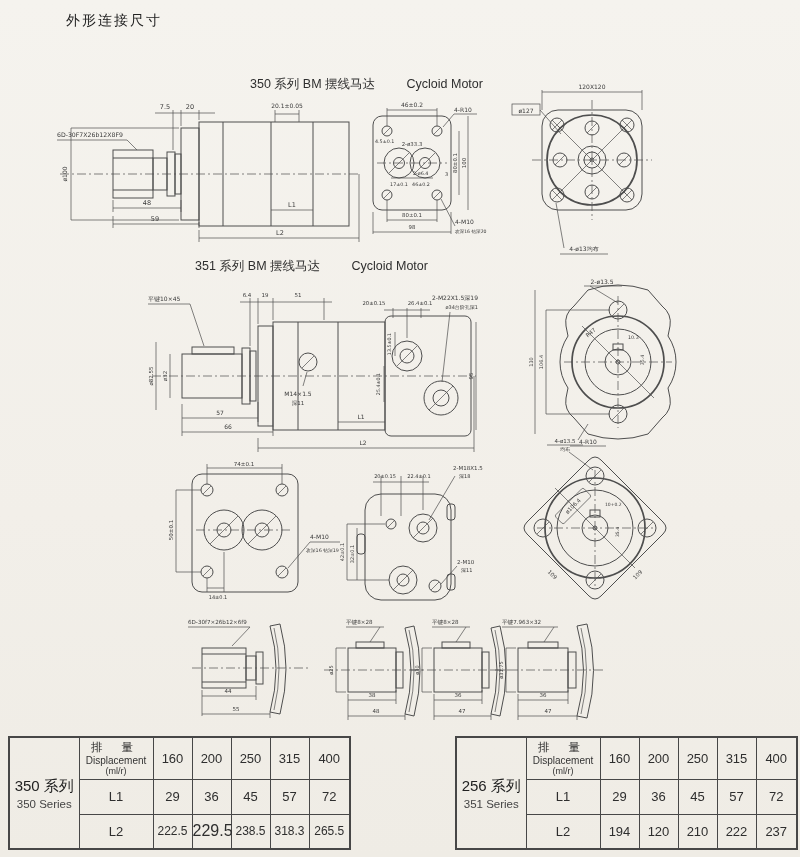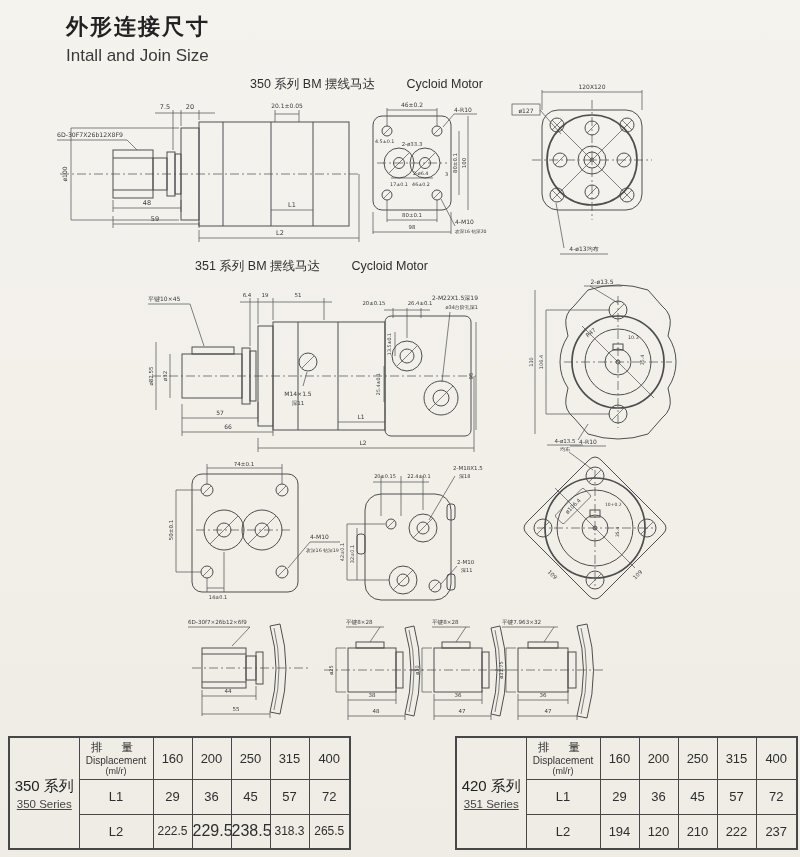--- a/index.html
+++ b/index.html
@@ -2,48 +2,47 @@
 <html><head>
 <meta charset="utf-8">
 <style>
   html,body{margin:0;padding:0;}
   body{
     width:800px;height:857px;position:relative;overflow:hidden;
     background:linear-gradient(180deg,#f5f3ee 0%,#f2efe9 60%,#efece5 100%);
     font-family:"Liberation Sans","DejaVu Sans",sans-serif;color:#333;
   }
   .abs{position:absolute;}
-  .title-zh{font-size:22px;font-weight:bold;color:#222;letter-spacing:2px;}
+  .title-zh{font-size:14px;font-weight:normal;color:#222;letter-spacing:2px;}
   .title-en{font-size:17px;color:#3a3a3a;margin-top:4px;}
   .sec-head{font-size:12.5px;color:#2e2e2e;}
   .sec-head .en{margin-left:28px;}
   svg{position:absolute;overflow:visible;}
   svg .ln line, svg .ln rect, svg .ln circle, svg .ln path, svg .ln ellipse{
     stroke:#4e4e4e;stroke-width:1;fill:none;
   }
   svg .thick{stroke-width:1.7 !important;}
   svg .thin{stroke-width:0.7 !important;}
   svg .cl{stroke-dasharray:9 3 2 3;stroke-width:0.7 !important;}
   svg text{fill:#3a3a3a;font-family:"DejaVu Sans",sans-serif;}
   .spec{position:absolute;border-collapse:collapse;table-layout:fixed;background:transparent;}
   .spec td{border:1.7px solid #474747;text-align:center;vertical-align:middle;color:#2e2e2e;padding:0;}
   .spec{border:2.2px solid #474747;}
   .spec .num{font-size:13px;margin-top:32px;}
   .spec .szh{font-size:15px;color:#222;}
-  .spec .sen{font-size:11.5px;color:#444;margin-top:2px;text-decoration:underline;}
+  .spec .sen{font-size:11.5px;color:#444;margin-top:2px;}
   .spec .hzh{font-size:11.5px;letter-spacing:8px;color:#222;}
   .spec .hen{font-size:10px;color:#333;}
   .spec .hu{font-size:9px;color:#333;}
 </style>
 </head>
 <body>
 
 <div class="abs" style="left:66px;top:12px;">
   <div class="title-zh">外形连接尺寸</div>
-  <div class="title-en">Intall and Join Size</div>
 </div>
 
 <div class="abs sec-head" style="left:250px;top:76px;">
   <span>350 系列 BM 摆线马达</span>
   <span class="en">Cycloid Motor</span>
 </div>
 
 <svg style="left:55px;top:90px;" width="310" height="168" viewBox="0 0 310 168">
   <g class="ln">
     <line class="cl" x1="5" y1="84" x2="305" y2="84"></line>
@@ -531,41 +530,41 @@
     <td class="num">29</td>
     <td class="num">36</td>
     <td class="num">45</td>
     <td class="num">57</td>
     <td class="num">72</td>
   </tr>
   <tr style="height:35px;">
     <td class="num">L2</td>
     <td class="num" style="font-size:12px">222.5</td>
     <td class="num" style="font-size:16px">229.5</td>
-    <td class="num" style="font-size:16px">238.5</td>
+    <td class="num" style="font-size:12px">238.5</td>
     <td class="num" style="font-size:12px">318.3</td>
     <td class="num" style="font-size:12px">265.5</td>
   </tr>
 </tbody>
   </table>
 
 <table class="spec" style="left:455px;top:736px;width:341px;">
   <colgroup>
       <col style="width:70px">
       <col style="width:74px">
       <col style="width:39px">
       <col style="width:39px">
       <col style="width:39px">
       <col style="width:39px">
       <col style="width:41px">
     </colgroup>
   <tbody>
       <tr style="height:42px;">
     <td rowspan="3">
-      <div class="szh">420 系列</div>
+      <div class="szh">256 系列</div>
       <div class="sen">351 Series</div>
     </td>
     <td>
       <div class="hzh">排 量</div>
       <div class="hen">Displacement</div>
       <div class="hu">(ml/r)</div>
     </td>
     <td class="num">160</td>
     <td class="num">200</td>
     <td class="num">250</td>

